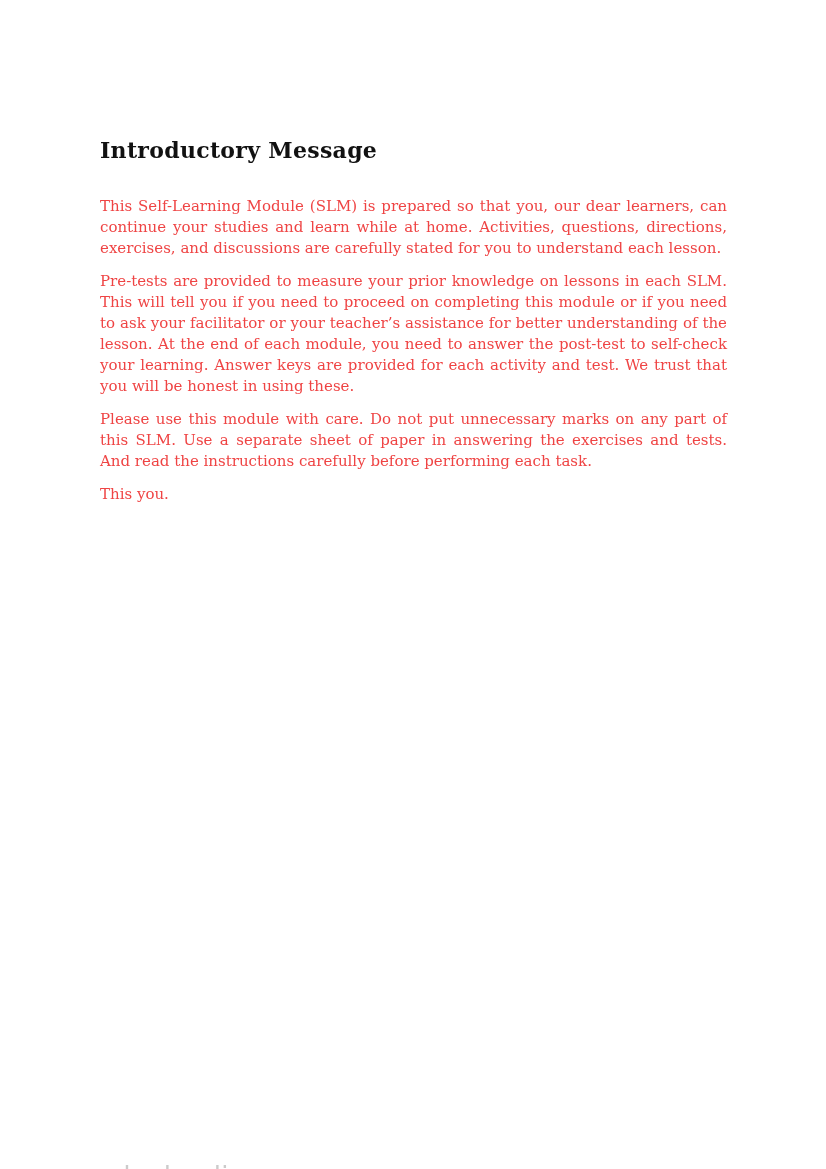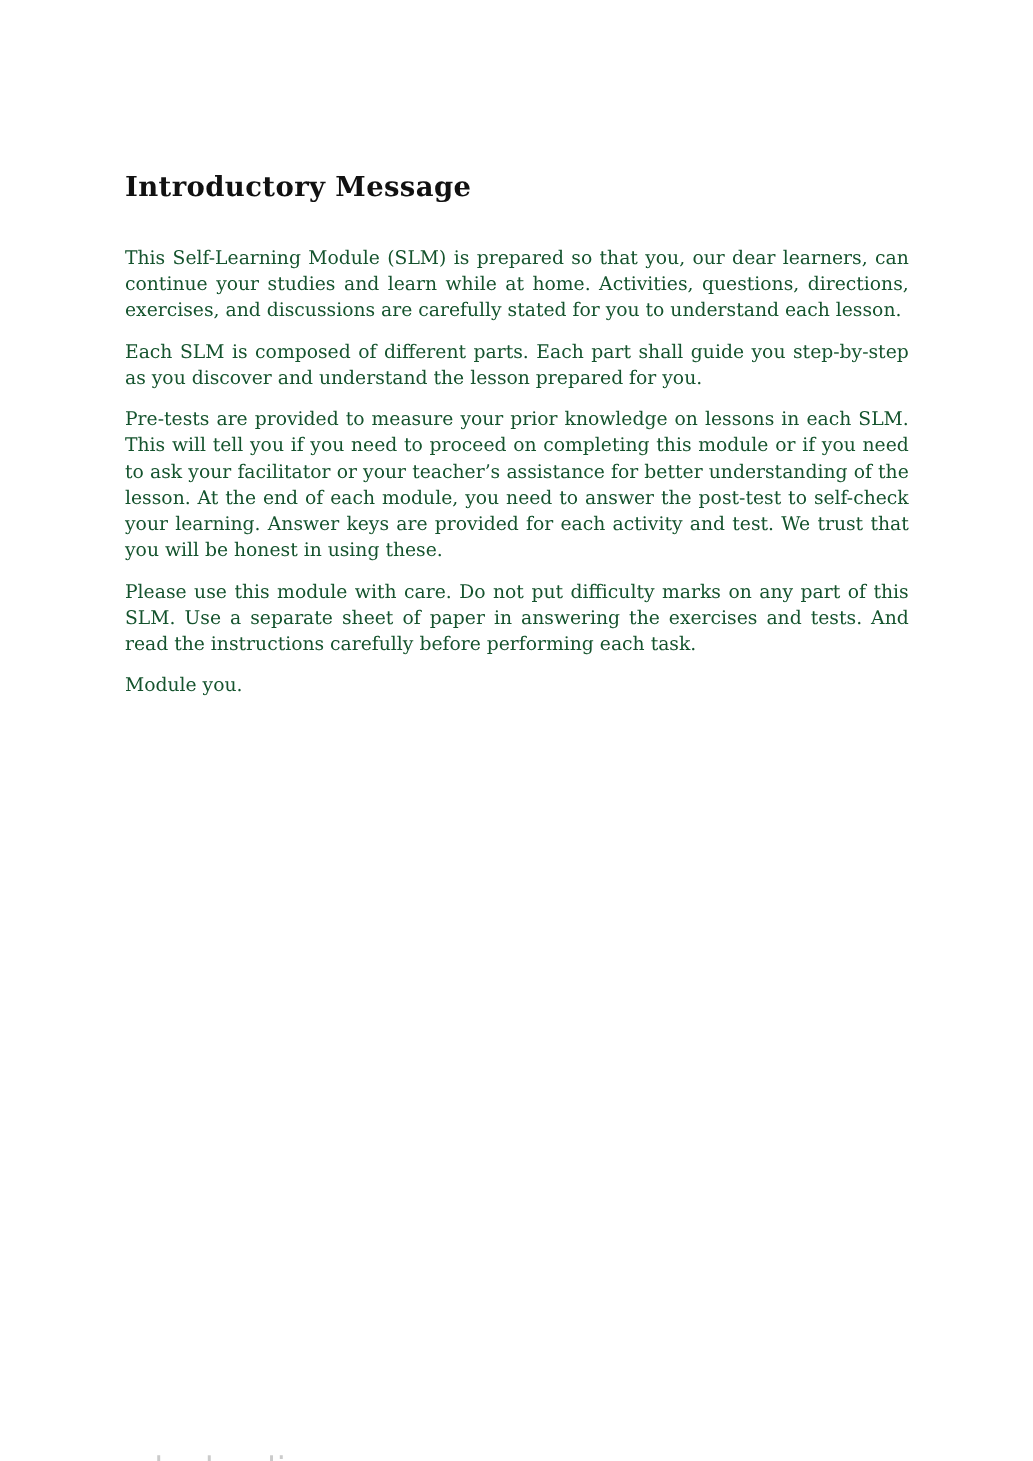--- a/index.html
+++ b/index.html
@@ -30,21 +30,21 @@
     line-height: 28px;
     letter-spacing: 0.3px;
     color: #111111;
   }
   .body-text p {
     margin: 0 0 12px 0;
     font-family: "DejaVu Serif", serif;
     font-size: 15px;
     line-height: 21px;
     text-align: justify;
-    color: #14532d;
+    color: #ef4444;
   }
   .body-text p:last-child {
     text-align: left;
   }
   .watermark {
     position: absolute;
     left: 0;
     right: 0;
     top: 1121px;
     font-family: "DejaVu Sans", sans-serif;
@@ -54,20 +54,19 @@
   }
 </style>
 </head>
 <body>
 
 <div class="page">
   <div class="content">
     <h1 class="page-title">Introductory Message</h1>
     <div class="body-text">
       <p>This Self-Learning Module (SLM) is prepared so that you, our dear learners, can continue your studies and learn while at home.  Activities, questions, directions, exercises, and discussions are carefully stated for you to understand each lesson.</p>
-      <p>Each SLM is composed of different parts.  Each part shall guide you step-by-step as you discover and understand the lesson prepared for you.</p>
       <p>Pre-tests are provided to measure your prior knowledge on lessons in each SLM. This will tell you if you need to proceed on completing this module or if you need to ask your facilitator or your teacher’s assistance for better understanding of the lesson. At the end of each module, you need to answer the post-test to self-check your learning. Answer keys are provided for each activity and test. We trust that you will be honest in using these.</p>
-      <p>Please use this module with care. Do not put difficulty marks on any part of this SLM. Use a separate sheet of paper in answering the exercises and tests.  And read the instructions carefully before performing each task.</p>
-      <p>Module you.</p>
+      <p>Please use this module with care. Do not put unnecessary marks on any part of this SLM. Use a separate sheet of paper in answering the exercises and tests.  And read the instructions carefully before performing each task.</p>
+      <p>This you.</p>
     </div>
   </div>
   <div class="watermark">www.modyul.online</div>
 </div>
 
 </body></html>

